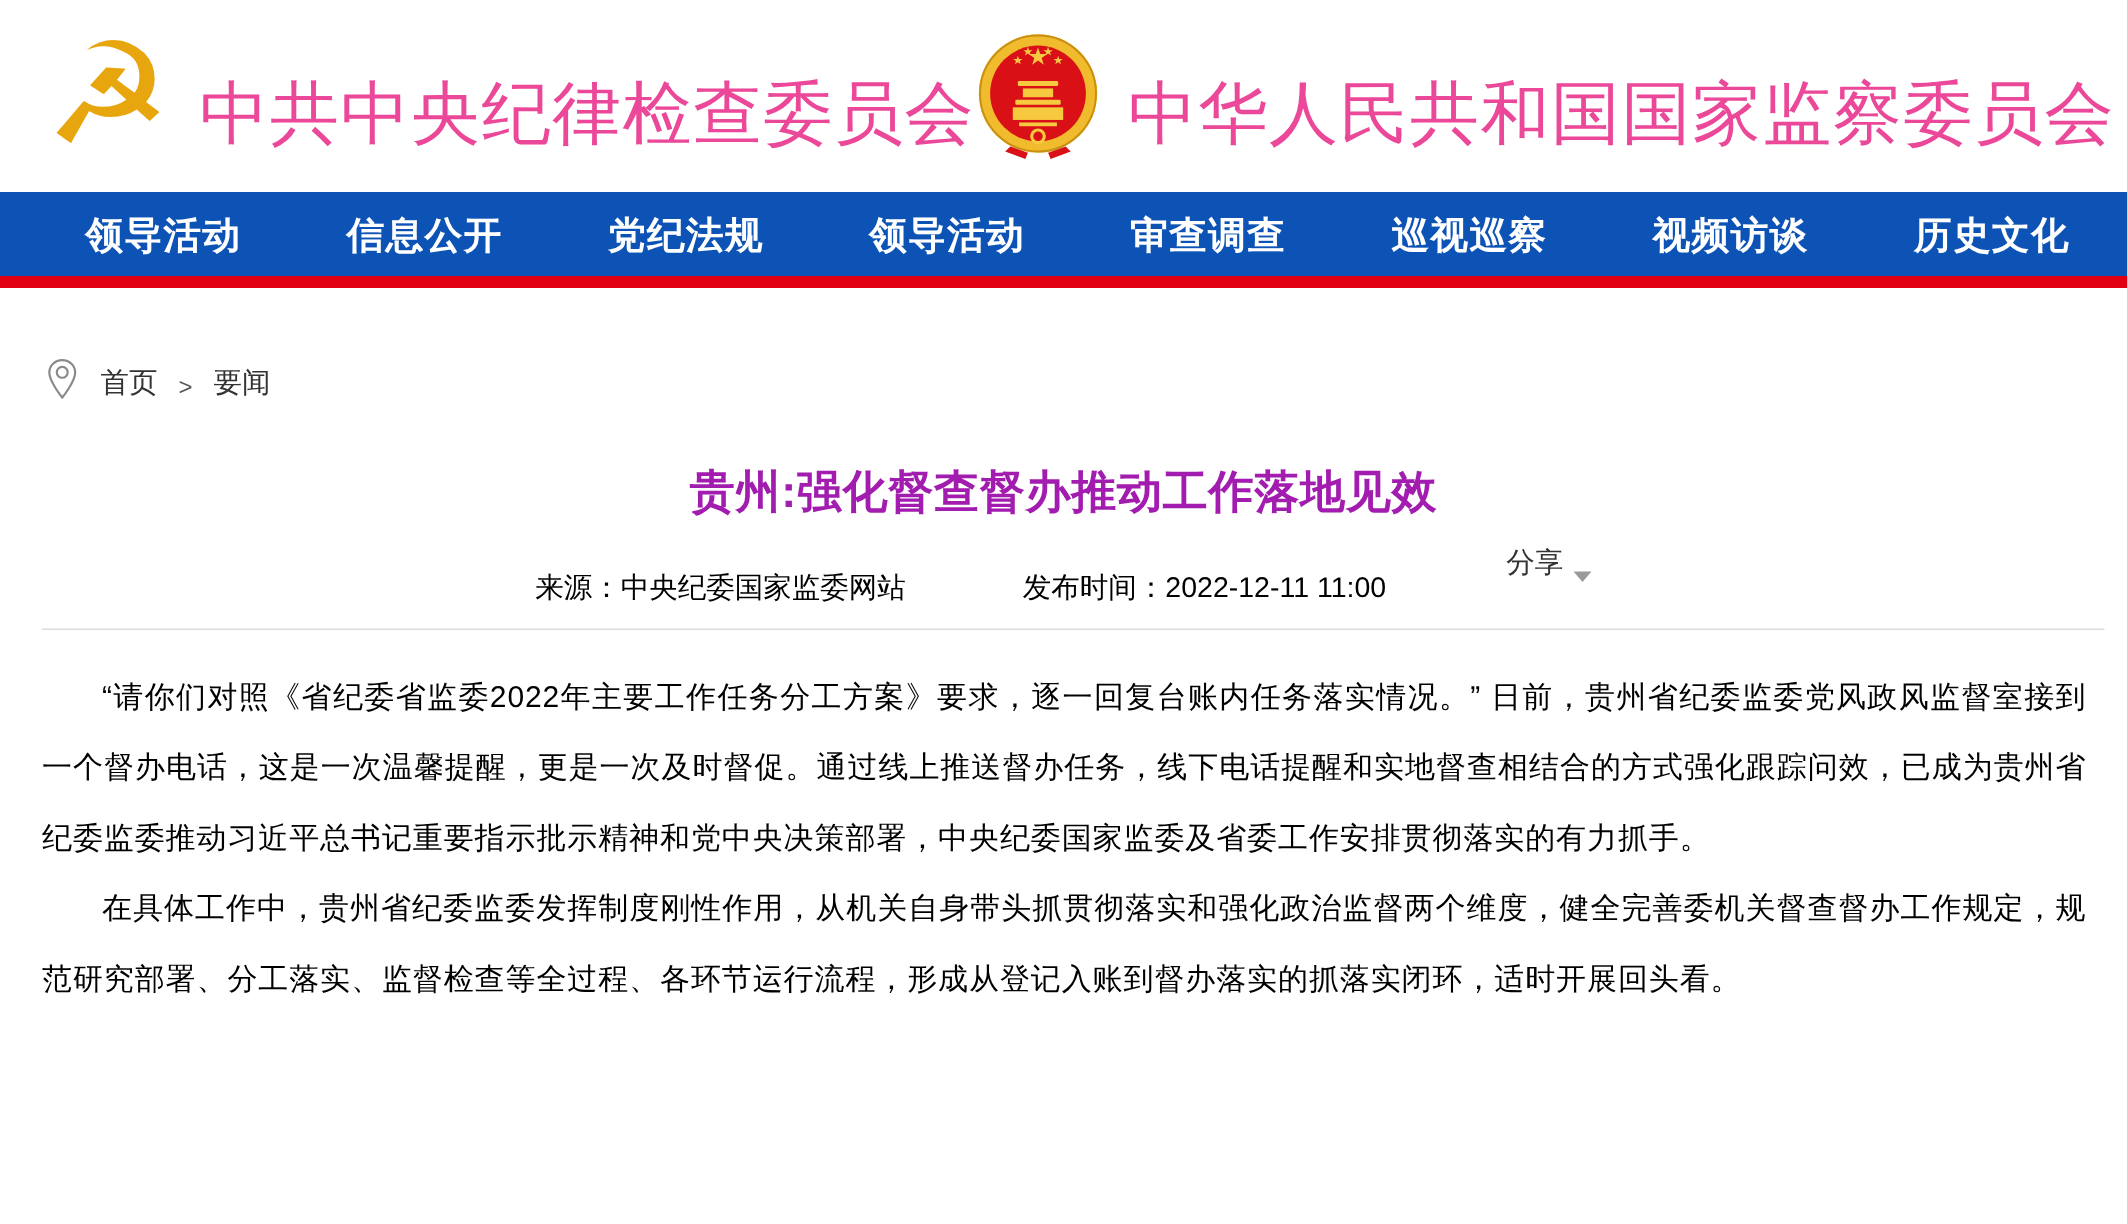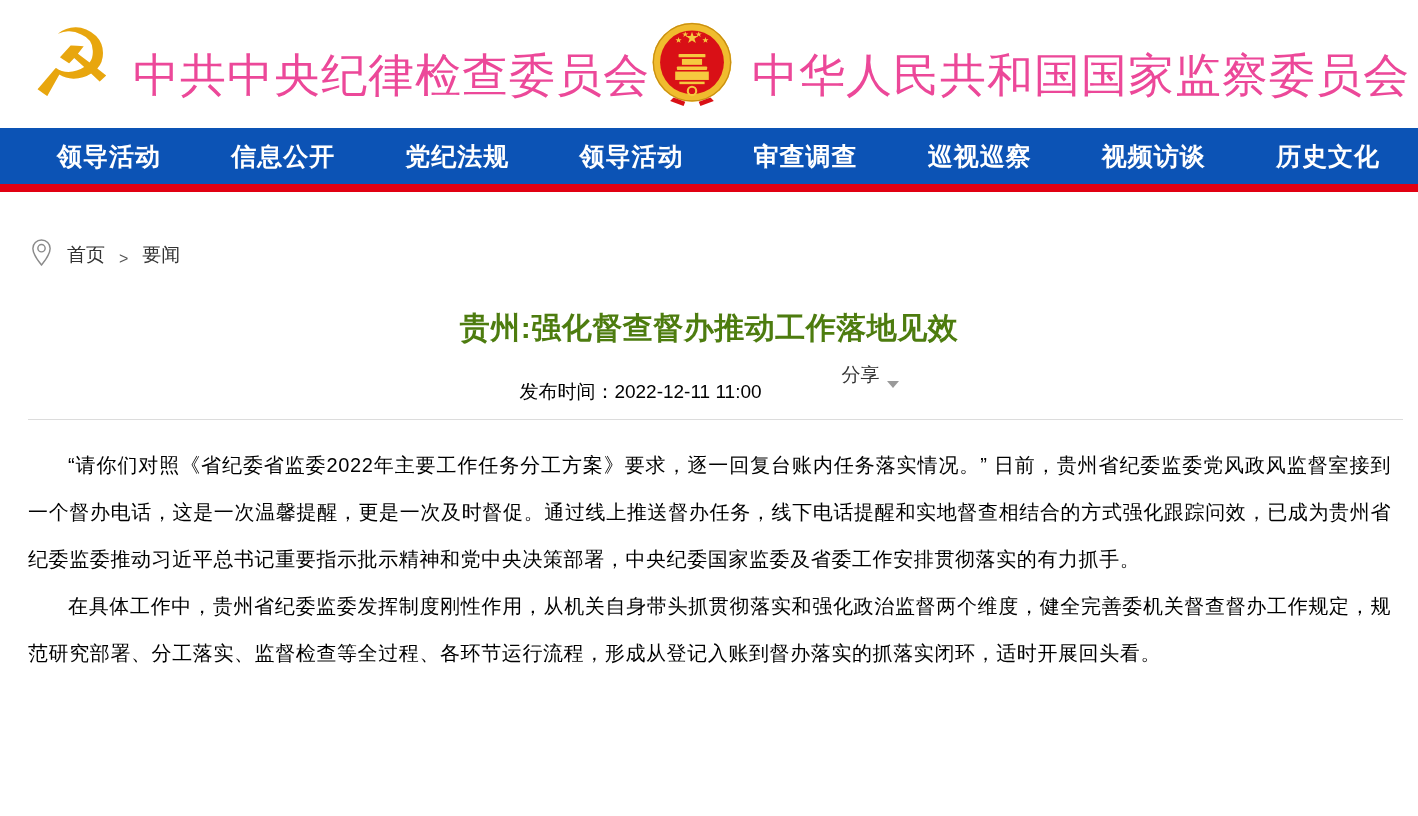--- a/index.html
+++ b/index.html
@@ -43,21 +43,21 @@
     display:flex; align-items:flex-end; gap:14px;
     padding:46px 0 0 30px; font-size:19px; color:#333;
   }
   .breadcrumb .sep { color:#555; font-size:16px; }
   .crumb { cursor:pointer; }
   .pin-icon { width:23px; height:30px; display:block; }
 
   
   .article-title {
     text-align:center; margin-top:40px; font-size:30px; font-weight:bold;
-    color:#4d7c0f; letter-spacing:0.5px;
+    color:#a21caf; letter-spacing:0.5px;
   }
   .meta-row {
     display:flex; justify-content:center; align-items:flex-end;
     margin-top:30px; font-size:19px; color:#000;
   }
   .meta-item { white-space:nowrap; }
   .meta-item + .meta-item { margin-left:78px; }
   .share {
     display:flex; align-items:flex-end; gap:7px; margin-left:80px;
     position:relative; top:-17px; color:#333; cursor:pointer; font-size:19px;
@@ -128,20 +128,23 @@
   </svg>
   <span class="crumb">首页</span>
   <span class="sep">&gt;</span>
   <span class="crumb">要闻</span>
 </div>
 
 <div class="article-title">贵州:强化督查督办推动工作落地见效</div>
 
 <div class="meta-row">
   <span class="meta-item">
+    <span>来源：</span><span>中央纪委国家监委网站</span>
+  </span>
+  <span class="meta-item">
     <span>发布时间：</span><span>2022-12-11 11:00</span>
   </span>
   <span class="share">
     <span>分享</span>
     <span class="caret-down"></span>
   </span>
 </div>
 
 <hr class="divider">
 

